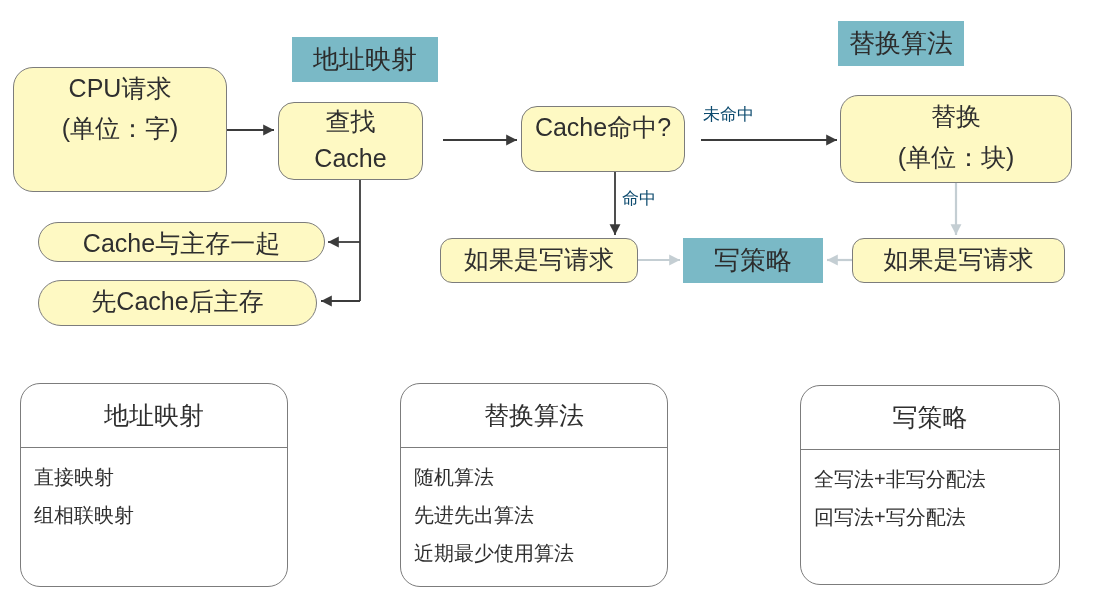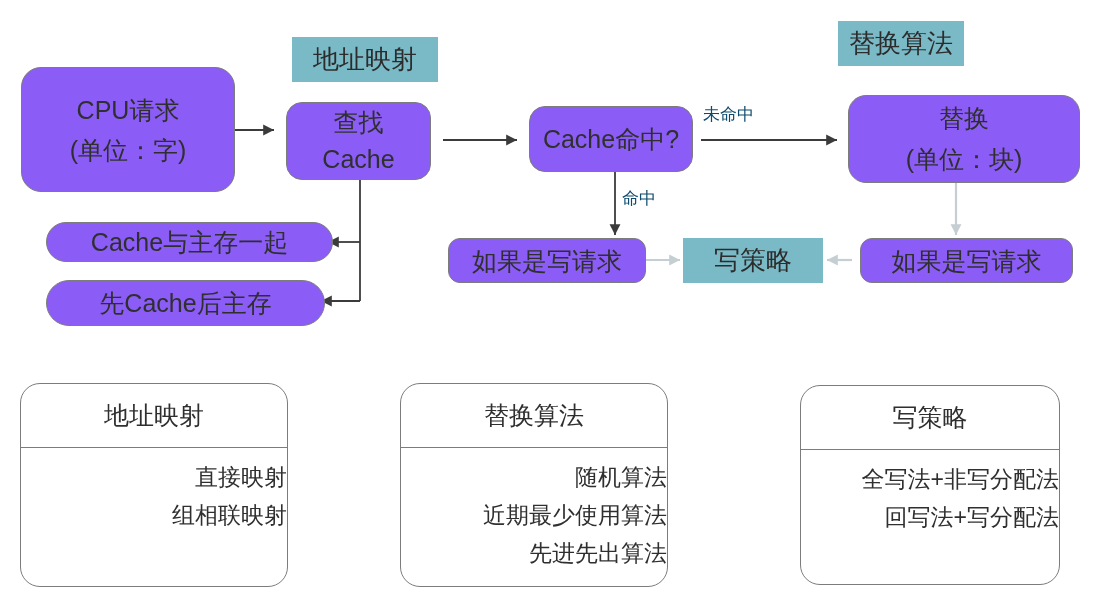--- a/index.html
+++ b/index.html
@@ -19,29 +19,27 @@
     left: 0; top: 0;
     width: 1096px; height: 612px;
     pointer-events: none;
   }
 
   .node {
     position: absolute;
     display: flex;
     flex-direction: column;
     align-items: center;
-    justify-content: center;
-    background: #8b5cf6;
+    background: #fef9c3;
     border: 1.6px solid #7c7c7c;
     font-size: 25px;
     line-height: 40px;
     text-align: center;
     color: #2f2f2f;
     white-space: nowrap;
-    margin-left: 8px;
   }
 
   .teal-label {
     position: absolute;
     display: flex;
     align-items: center;
     justify-content: center;
     background: #7ab9c6;
     font-size: 26px;
     color: #2c2c2c;
@@ -88,23 +86,23 @@
     height: 64px;
     display: flex;
     align-items: center;
     justify-content: center;
     font-size: 25px;
     border-bottom: 1.4px solid #7c7c7c;
     white-space: nowrap;
   }
   .panel-items {
     padding: 10px 0 0 13px;
-    font-size: 23px;
+    font-size: 20px;
     line-height: 38px;
-    text-align: right;
+    text-align: left;
     white-space: nowrap;
   }
   .panel-items div { white-space: nowrap; }
 </style>
 </head>
 <body>
 
 <div class="stage">
 
   <svg class="edges" viewBox="0 0 1096 612">
@@ -183,22 +181,22 @@
     <div class="panel-items">
       <div>直接映射</div>
       <div>组相联映射</div>
     </div>
   </div>
 
   <div class="panel panel-2">
     <div class="panel-header">替换算法</div>
     <div class="panel-items">
       <div>随机算法</div>
+      <div>先进先出算法</div>
       <div>近期最少使用算法</div>
-      <div>先进先出算法</div>
     </div>
   </div>
 
   <div class="panel panel-3">
     <div class="panel-header">写策略</div>
     <div class="panel-items">
       <div>全写法+非写分配法</div>
       <div>回写法+写分配法</div>
     </div>
   </div>

